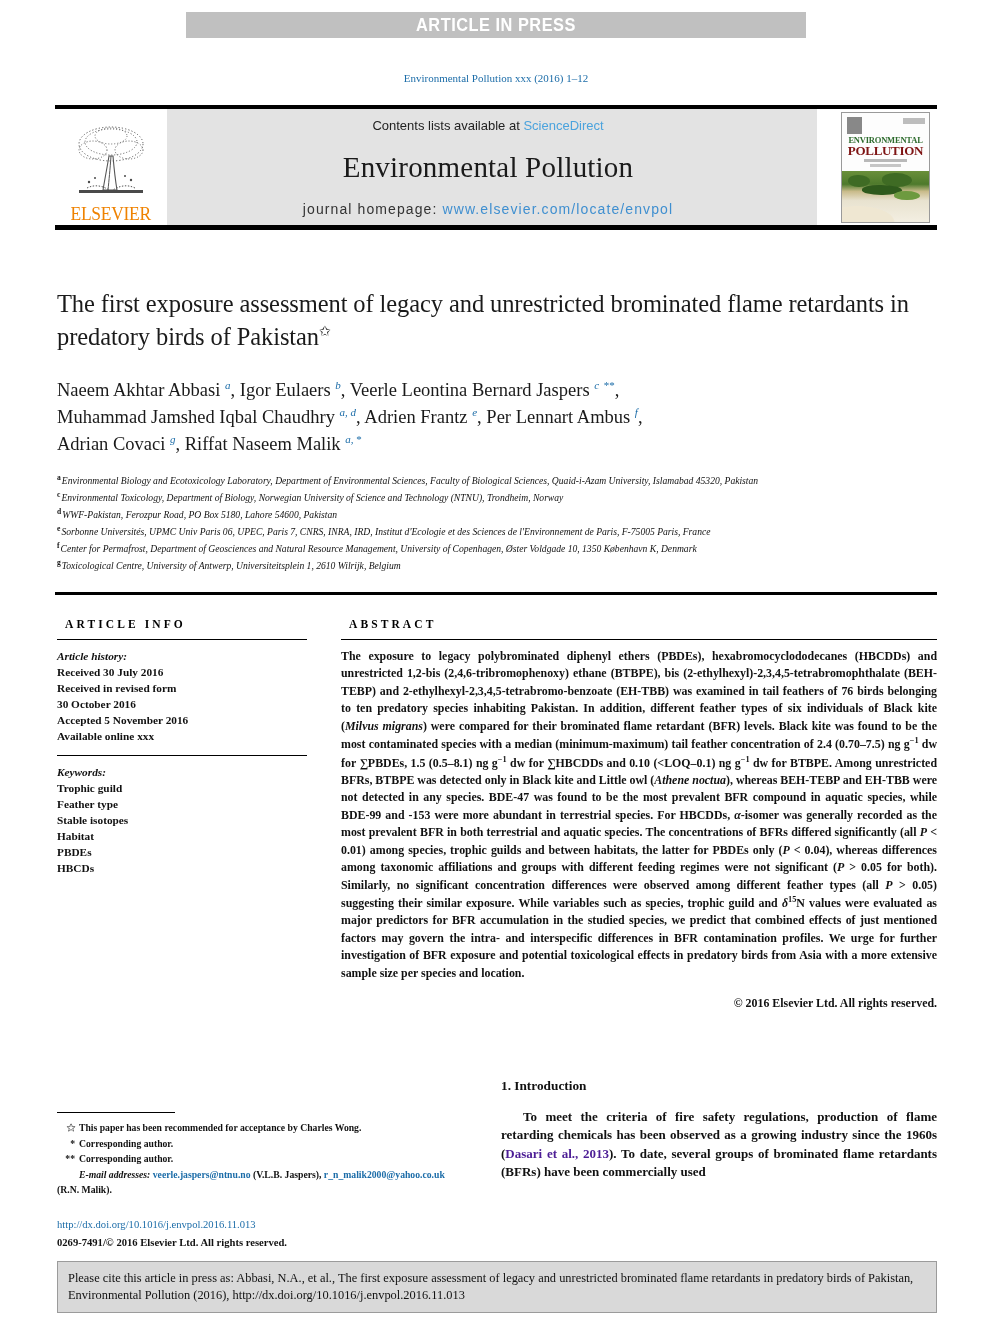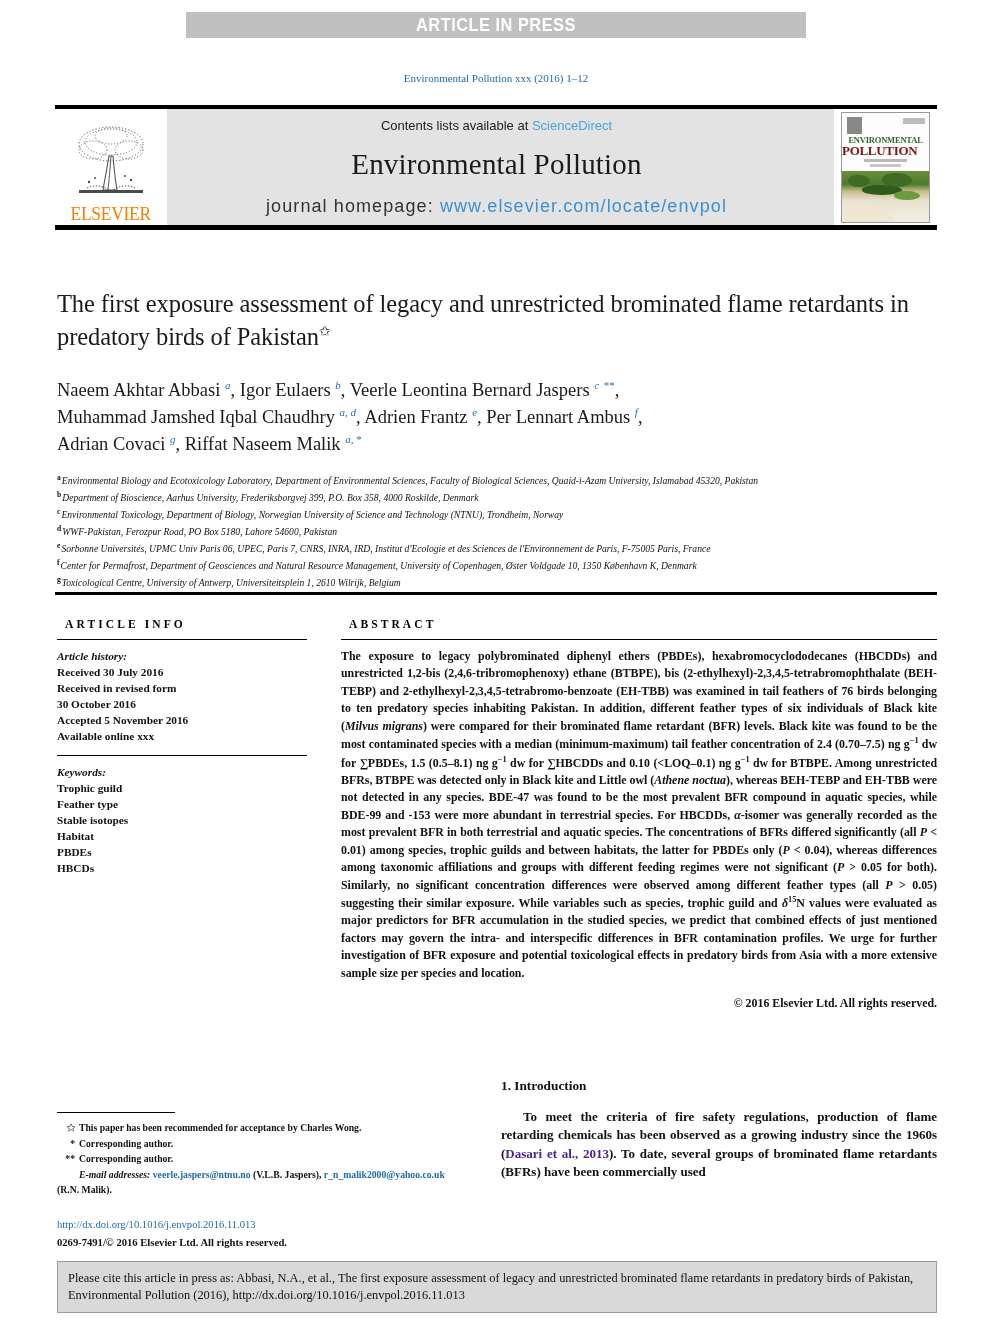--- a/index.html
+++ b/index.html
@@ -120,34 +120,35 @@
   .contents-line .sd {
     color: #4ba3dd;
   }
   .journal-title {
     font-family: "Liberation Serif", serif;
     font-size: 29px;
     color: #1a1a1a;
     letter-spacing: 0.2px;
   }
   .homepage-line {
-    font-size: 18px;
+    font-size: 14px;
     font-family: "Liberation Sans", sans-serif;
     color: #333;
     letter-spacing: 1.1px;
   }
   .homepage-line .hp-url {
     color: #3f8fd0;
   }
   .cover-cell {
     width: 103px;
     flex: 0 0 103px;
     display: flex;
     align-items: center;
     justify-content: center;
+    padding-left: 17px;
   }
   .cover {
     width: 89px;
     height: 111px;
     border: 1px solid #9a9a9a;
     position: relative;
     background: #ffffff;
     overflow: hidden;
     box-sizing: border-box;
   }
@@ -175,20 +176,21 @@
     text-align: center;
     font-family: "Liberation Serif", serif;
     font-size: 8.5px;
     font-weight: bold;
     color: #2d6b2d;
     letter-spacing: -0.2px;
   }
   .cover .cv-pol {
     position: absolute;
     left: 0; right: 0; top: 30px;
+    text-align: center;
     font-family: "Liberation Serif", serif;
     font-size: 13px;
     font-weight: bold;
     color: #7e1414;
     letter-spacing: -0.3px;
   }
   .cover .cv-sub1 {
     position: absolute;
     left: 22px; right: 22px; top: 46px;
     height: 3px; background: #b9b9b9;
@@ -495,21 +497,20 @@
 
     </div>
     <div class="mast-rule-bottom"></div>
   </div>
 
   <div class="title-block">
     <h1 class="paper-title"><span>The first exposure assessment of legacy and unrestricted brominated flame retardants in predatory birds of Pakistan</span><span class="star">✩</span></h1>
     <div class="authors">Naeem Akhtar Abbasi <sup>a</sup>, Igor Eulaers <sup>b</sup>, Veerle Leontina Bernard Jaspers <sup>c</sup> <sup class="plain">**</sup>,<br>Muhammad Jamshed Iqbal Chaudhry <sup>a, d</sup>, Adrien Frantz <sup>e</sup>, Per Lennart Ambus <sup>f</sup>,<br>Adrian Covaci <sup>g</sup>, Riffat Naseem Malik <sup>a</sup><sup class="plain">, *</sup></div>
     <div class="affiliations">
       <p class="aff"><sup>a</sup><span>Environmental Biology and Ecotoxicology Laboratory, Department of Environmental Sciences, Faculty of Biological Sciences, Quaid-i-Azam University, Islamabad 45320, Pakistan</span></p>
-      <p class="aff"><sup>b</sup><span>Department of Bioscience, Aarhus University, Frederiksborgvej 399, P.O. Box 358, 4000 Roskilde, Denmark</span></p>
       <p class="aff"><sup>c</sup><span>Environmental Toxicology, Department of Biology, Norwegian University of Science and Technology (NTNU), Trondheim, Norway</span></p>
       <p class="aff"><sup>d</sup><span>WWF-Pakistan, Ferozpur Road, PO Box 5180, Lahore 54600, Pakistan</span></p>
       <p class="aff"><sup>e</sup><span>Sorbonne Universités, UPMC Univ Paris 06, UPEC, Paris 7, CNRS, INRA, IRD, Institut d'Ecologie et des Sciences de l'Environnement de Paris, F-75005 Paris, France</span></p>
       <p class="aff"><sup>f</sup><span>Center for Permafrost, Department of Geosciences and Natural Resource Management, University of Copenhagen, Øster Voldgade 10, 1350 København K, Denmark</span></p>
       <p class="aff"><sup>g</sup><span>Toxicological Centre, University of Antwerp, Universiteitsplein 1, 2610 Wilrijk, Belgium</span></p>
     </div>
   </div>
 
   <div class="rule-thick" style="top:592px;"></div>
 

